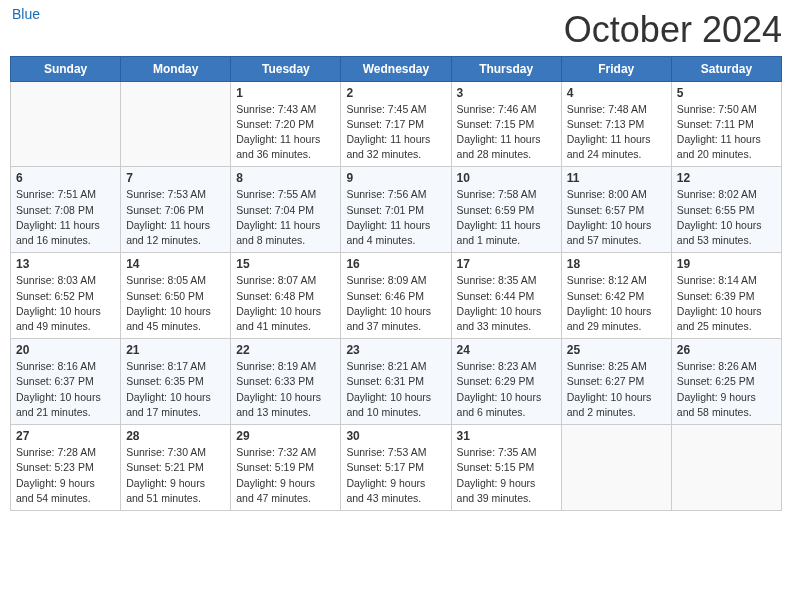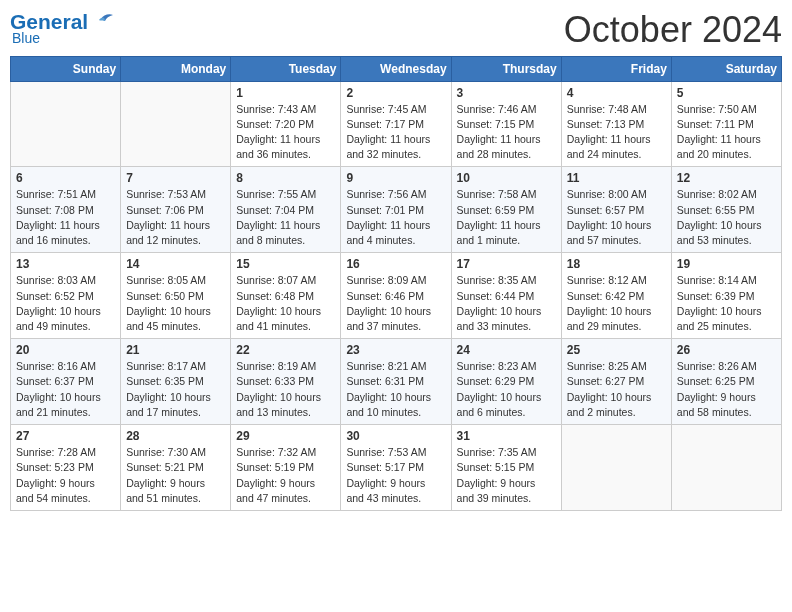--- a/index.html
+++ b/index.html
@@ -31,21 +31,21 @@
     }
     .calendar {
       width: 100%;
       border-collapse: collapse;
       font-size: 11px;
     }
     .calendar th {
       background-color: #3b77bc;
       color: #fff;
       padding: 5px 4px;
-      text-align: right;
+      text-align: center;
       font-size: 12px;
       font-weight: bold;
       border: 1px solid #2a5fa0;
     }
     .calendar td {
       vertical-align: top;
       padding: 4px 5px;
       border: 1px solid #ccc;
       height: 82px;
       width: 14.28%;
@@ -88,27 +88,20 @@
       margin-top: -4px;
       margin-left: 2px;
     }
   </style>
 </head>
 <body>
 
 <div class="header">
   <div class="logo-container">
     <div>
-      <div style="display:flex; align-items:center;">
-        <span class="logo-word"><span class="bl">General</span></span>
-        <svg width="22" height="16" viewBox="0 0 22 16" style="margin-left:3px; margin-top:-6px;">
-          <path d="M10 8 C12 4, 18 2, 22 4 C18 5, 15 7, 14 10 Z" fill="#3b77bc"></path>
-          <path d="M8 9 C10 6, 14 5, 14 10 C11 9, 9 10, 8 9 Z" fill="#5a9fd4"></path>
-        </svg>
-      </div>
       <div class="logo-blue-line">Blue</div>
     </div>
   </div>
   <div class="title-block">
     <div class="month-title">October 2024</div>
   </div>
 </div>
 
 <table class="calendar">
   <thead>

